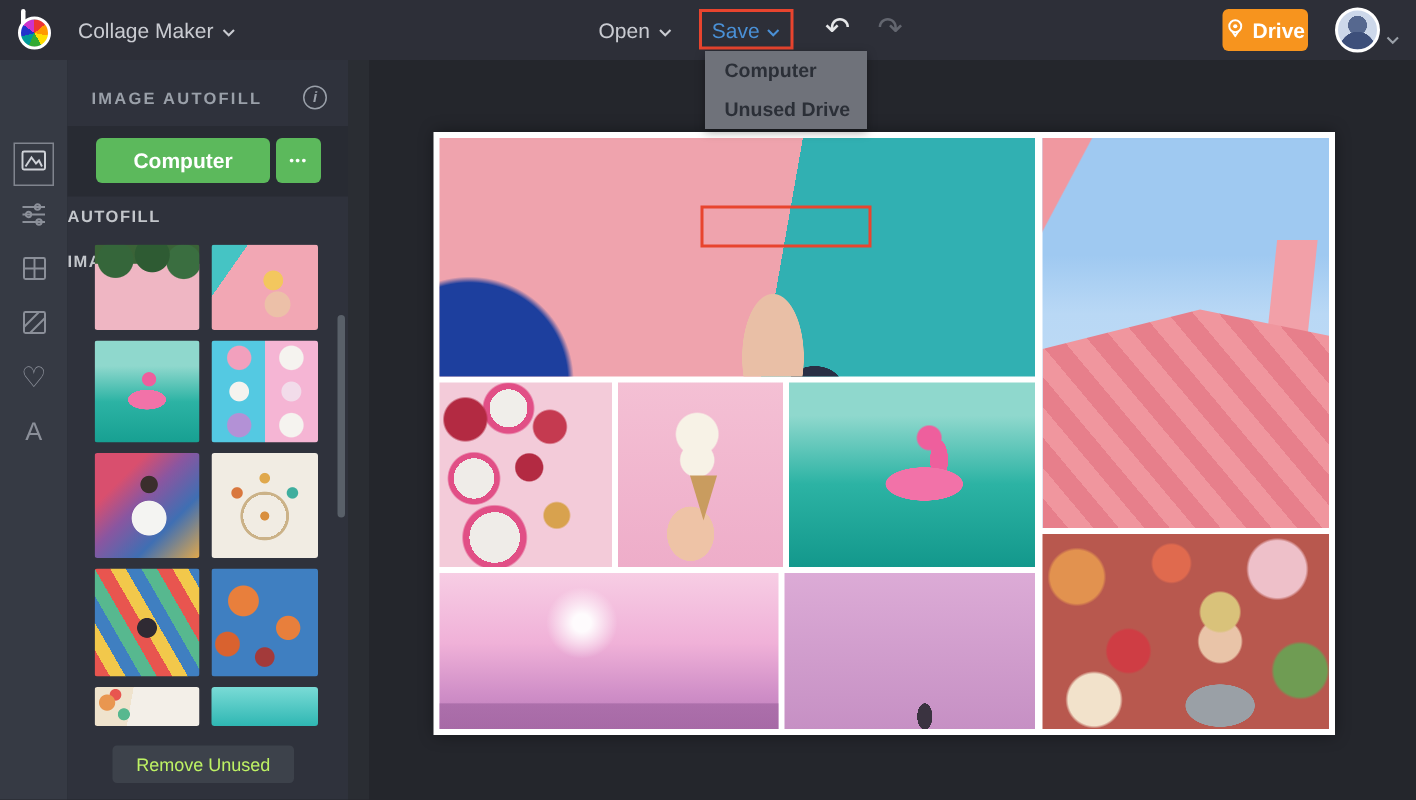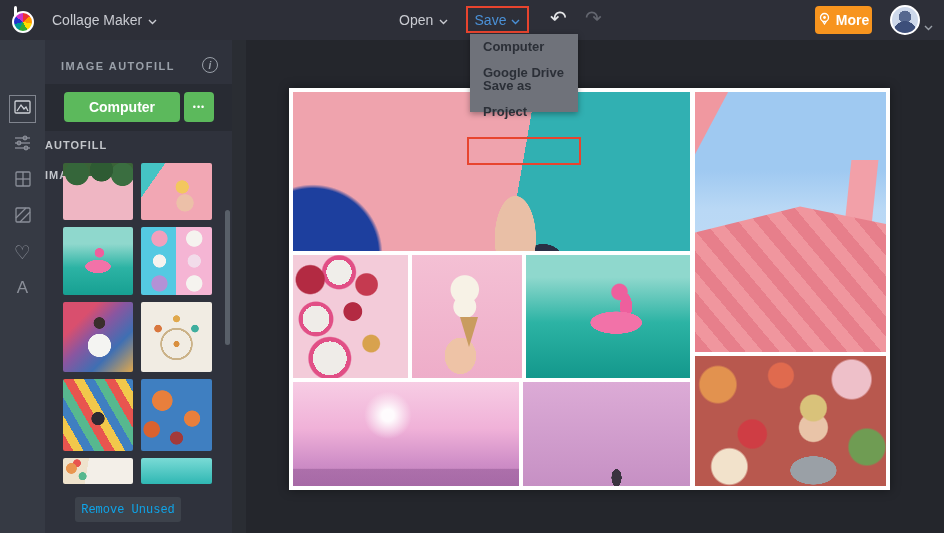--- a/index.html
+++ b/index.html
@@ -68,22 +68,22 @@
     border:none; border-radius:4px; color:#fff; font-size:9px; letter-spacing:1px; cursor:pointer; }
   #autofill-row { position:absolute; left:0; top:99px; width:187px; display:flex; justify-content:center;
     gap:18px;flex-direction:column; }
   .linklike { font-size:11px; font-weight:bold; letter-spacing:1px; color:#c3c6cb; cursor:pointer; }
   #thumbs { position:absolute; left:18px; top:123px; width:159px; height:322px; overflow:hidden;
     display:grid; grid-template-columns:70px 71px; grid-template-rows:57px 68px 70px 72px 26px;
     gap:7px 8px; }
   .thumb { width:100%; height:100%; border-radius:2px; cursor:pointer; }
   #panel-scroll { position:absolute; left:180px; top:170px; width:5px; height:135px; background:#596069;
     border-radius:3px; cursor:pointer; }
-  #remove-unused { position:absolute; left:30px; top:457px; width:106px; height:25px; background:#3d424b;
-    border:none; border-radius:3px; color:#0ea5e9; font-size:12px; cursor:pointer;font-family:Liberation Mono, monospace; }
+  #remove-unused { position:absolute; left:30px; top:457px; width:121px; height:25px; background:#3d424b;
+    border:none; border-radius:3px; color:#bef264; font-size:12px; cursor:pointer; }
 
   
   .t-leaves { background:
       radial-gradient(circle at 20% 18%, #35663a 0 16%, rgba(0,0,0,0) 17%),
       radial-gradient(circle at 55% 12%, #2e5b33 0 18%, rgba(0,0,0,0) 19%),
       radial-gradient(circle at 85% 20%, #3a6e40 0 15%, rgba(0,0,0,0) 16%),
       linear-gradient(180deg, #3a6337 0 22%, #efb6c3 23%); }
   .t-drink { background:
       radial-gradient(circle at 58% 42%, #f3c75e 0 12%, rgba(0,0,0,0) 13%),
       radial-gradient(circle at 62% 70%, #ecc0a8 0 14%, rgba(0,0,0,0) 15%),
@@ -240,37 +240,34 @@
     </span>
   </div>
   <span id="undo" class="histbtn">↶</span>
   <span id="redo" class="histbtn">↷</span>
   <div id="plus-btn">
     <span><svg width="13" height="13" viewBox="0 0 13 13">
           <circle cx="6.5" cy="5.5" r="4" stroke="#fff" stroke-width="1.3" fill="none"></circle>
           <circle cx="6.5" cy="5.5" r="1.4" fill="#fff"></circle>
           <polyline points="4.5,9 6.5,12 8.5,9" fill="none" stroke="#fff" stroke-width="1.3"></polyline>
         </svg></span>
-    <span>More</span>
+    <span>Drive</span>
   </div>
   <div id="avatar"></div>
   <span id="avatar-chev"><svg width="9" height="6" viewBox="0 0 9 6">
         <polyline points="1,1 4.5,4.5 8,1" fill="none" stroke="#9aa0a8" stroke-width="1.4"></polyline>
       </svg></span>
 </div>
 
 <div id="save-menu">
   <div class="menu-item">
     <span>Computer</span>
   </div>
   <div class="menu-item">
-    <span>Google Drive</span>
-  </div>
-  <div class="menu-item">
-    <span>Save as Project</span>
+    <span>Unused Drive</span>
   </div>
 </div>
 <div id="menu-red-box"></div>
 
 <div id="sidebar">
   <div class="tool active" style="top:54px;">
     <span class="icobox"><svg width="17" height="14" viewBox="0 0 17 14">
           <rect x="1" y="1" width="15" height="12" rx="1"></rect>
           <polyline points="3,11 7,5 10,9 12,7 14,11"></polyline>
         </svg></span>

